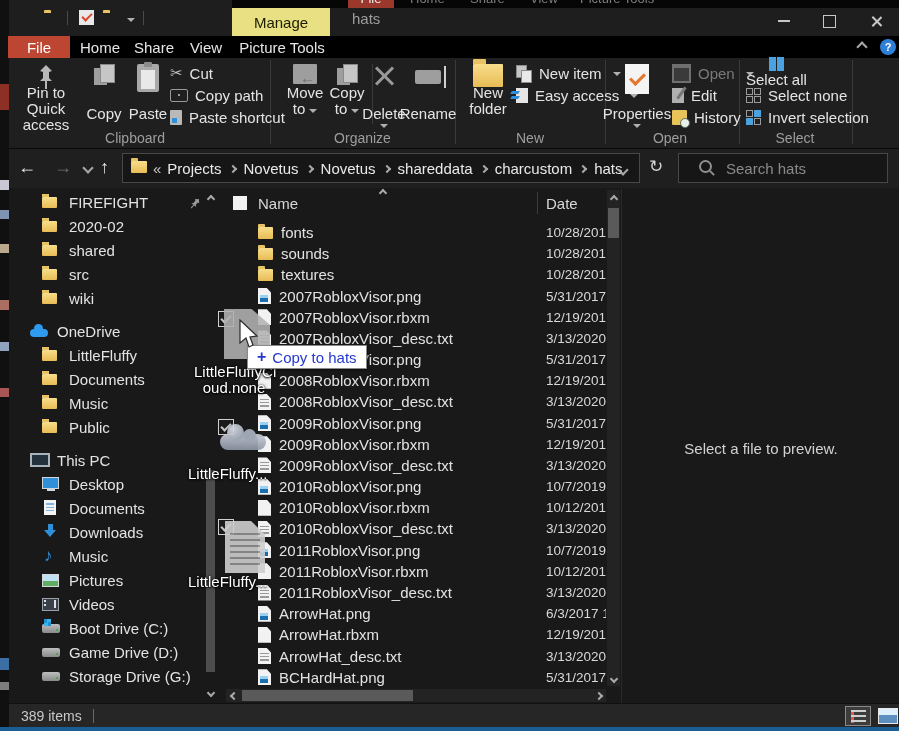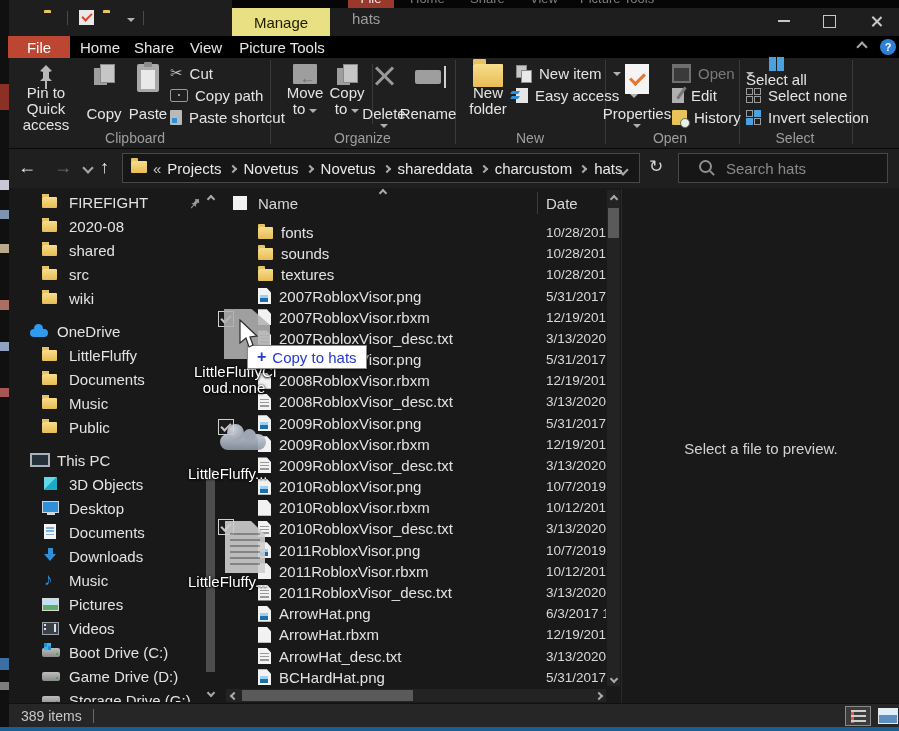--- a/index.html
+++ b/index.html
@@ -445,21 +445,21 @@
   </div>
 
   <div class="abs" id="main"></div>
   <div class="abs" id="sidebar-list">
       <div class="side-item lvl1">
         <span class="sic folder"></span>
         <span class="slbl">FIREFIGHT</span>
       </div>
       <div class="side-item lvl1">
         <span class="sic folder"></span>
-        <span class="slbl">2020-08</span>
+        <span class="slbl">2020-02</span>
       </div>
       <div class="side-item lvl1">
         <span class="sic folder"></span>
         <span class="slbl">shared</span>
       </div>
       <div class="side-item lvl1">
         <span class="sic folder"></span>
         <span class="slbl">src</span>
       </div>
       <div class="side-item lvl1">
@@ -482,24 +482,20 @@
         <span class="sic folder"></span>
         <span class="slbl">Music</span>
       </div>
       <div class="side-item lvl1">
         <span class="sic folder"></span>
         <span class="slbl">Public</span>
       </div>
       <div class="side-item lvl0 gap">
         <span class="sic pc"></span>
         <span class="slbl">This PC</span>
-      </div>
-      <div class="side-item lvl1">
-        <span class="sic objects3d"></span>
-        <span class="slbl">3D Objects</span>
       </div>
       <div class="side-item lvl1">
         <span class="sic desktop"></span>
         <span class="slbl">Desktop</span>
       </div>
       <div class="side-item lvl1">
         <span class="sic documents"></span>
         <span class="slbl">Documents</span>
       </div>
       <div class="side-item lvl1">

